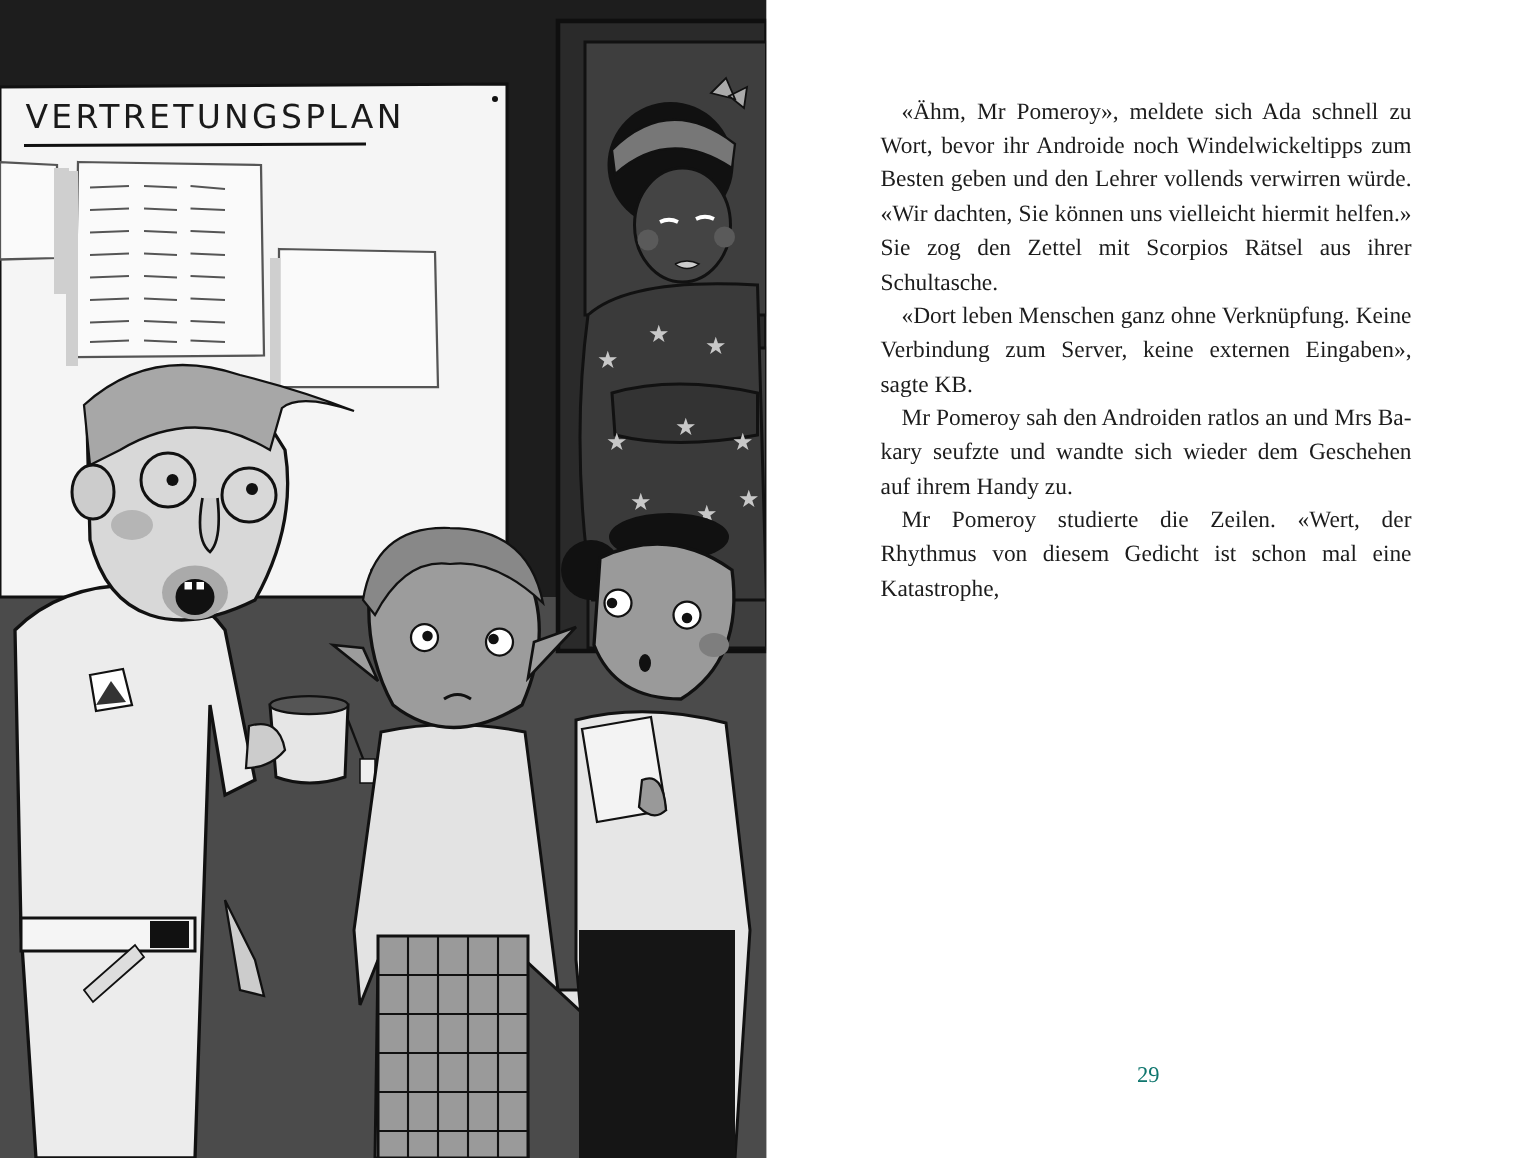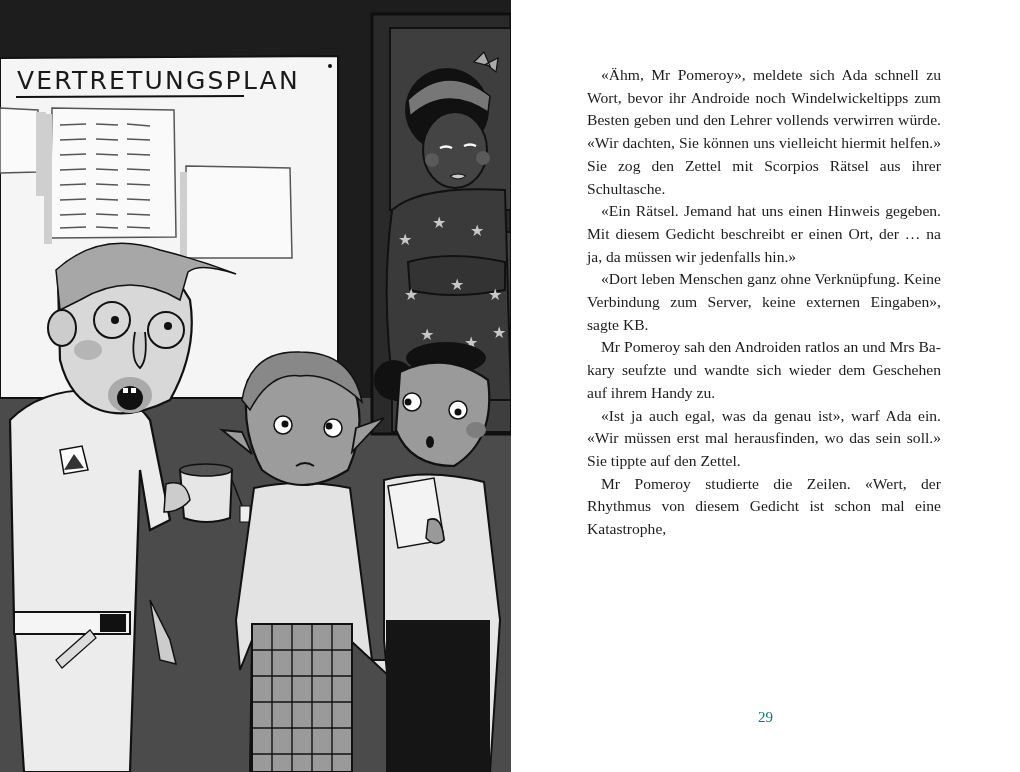--- a/index.html
+++ b/index.html
@@ -11,21 +11,21 @@
   }
   .spread { position: absolute; inset: 0; display: flex; }
   .illustration {
     position: relative; width: 511px; height: 772px;
     background: #1b1b1b; overflow: hidden;
   }
   .illustration svg { position: absolute; left: 0; top: 0; }
   .board-title {
     position: absolute; left: 17px; top: 66px;
     font-family: "DejaVu Sans", sans-serif;
-    font-size: 25px; letter-spacing: 2.2px; color: #1a1a1a;
+    font-size: 22px; letter-spacing: 2.2px; color: #1a1a1a;
     font-weight: 400;
   }
   .text-page {
     position: absolute; left: 511px; top: 0; width: 509px; height: 772px;
     background: #ffffff;
   }
   .body-text {
     position: absolute; left: 76px; top: 64px; width: 354px;
     font-size: 15.6px; line-height: 22.7px; color: #1c1c1c;
     text-align: justify; hyphens: manual;
@@ -177,22 +177,20 @@
         <circle cx="458" cy="412" r="3.5" fill="#111"></circle>
       <ellipse cx="430" cy="442" rx="4" ry="6" fill="#111"></ellipse>
       <ellipse cx="476" cy="430" rx="10" ry="8" fill="#7e7e7e"></ellipse>
     </svg>
     <div class="board-title">VERTRETUNGSPLAN</div>
   </div>
 
   <div class="text-page">
     <div class="body-text">
       <p class="first">«Ähm, Mr Pomeroy», meldete sich Ada schnell zu Wort, bevor ihr Androide noch Windelwickeltipps zum Besten geben und den Lehrer vollends verwirren würde. «Wir dachten, Sie können uns vielleicht hiermit hel­fen.» Sie zog den Zettel mit Scorpios Rätsel aus ihrer Schultasche.</p>
-      <p>«Ein Rätsel. Jemand hat uns einen Hinweis gegeben. Mit diesem Gedicht beschreibt er einen Ort, der … na ja, da müssen wir jedenfalls hin.»</p>
       <p>«Dort leben Menschen ganz ohne Verknüpfung. Kei­ne Verbindung zum Server, keine externen Eingaben», sagte KB.</p>
       <p>Mr Pomeroy sah den Androiden ratlos an und Mrs Ba­kary seufzte und wandte sich wieder dem Geschehen auf ihrem Handy zu.</p>
-      <p>«Ist ja auch egal, was da genau ist», warf Ada ein. «Wir müssen erst mal herausfinden, wo das sein soll.» Sie tippte auf den Zettel.</p>
       <p>Mr Pomeroy studierte die Zeilen. «Wert, der Rhythmus von diesem Gedicht ist schon mal eine Katastrophe,</p>
     </div>
     <div class="page-number">29</div>
   </div>
 
 </div>
 
 </body></html>

